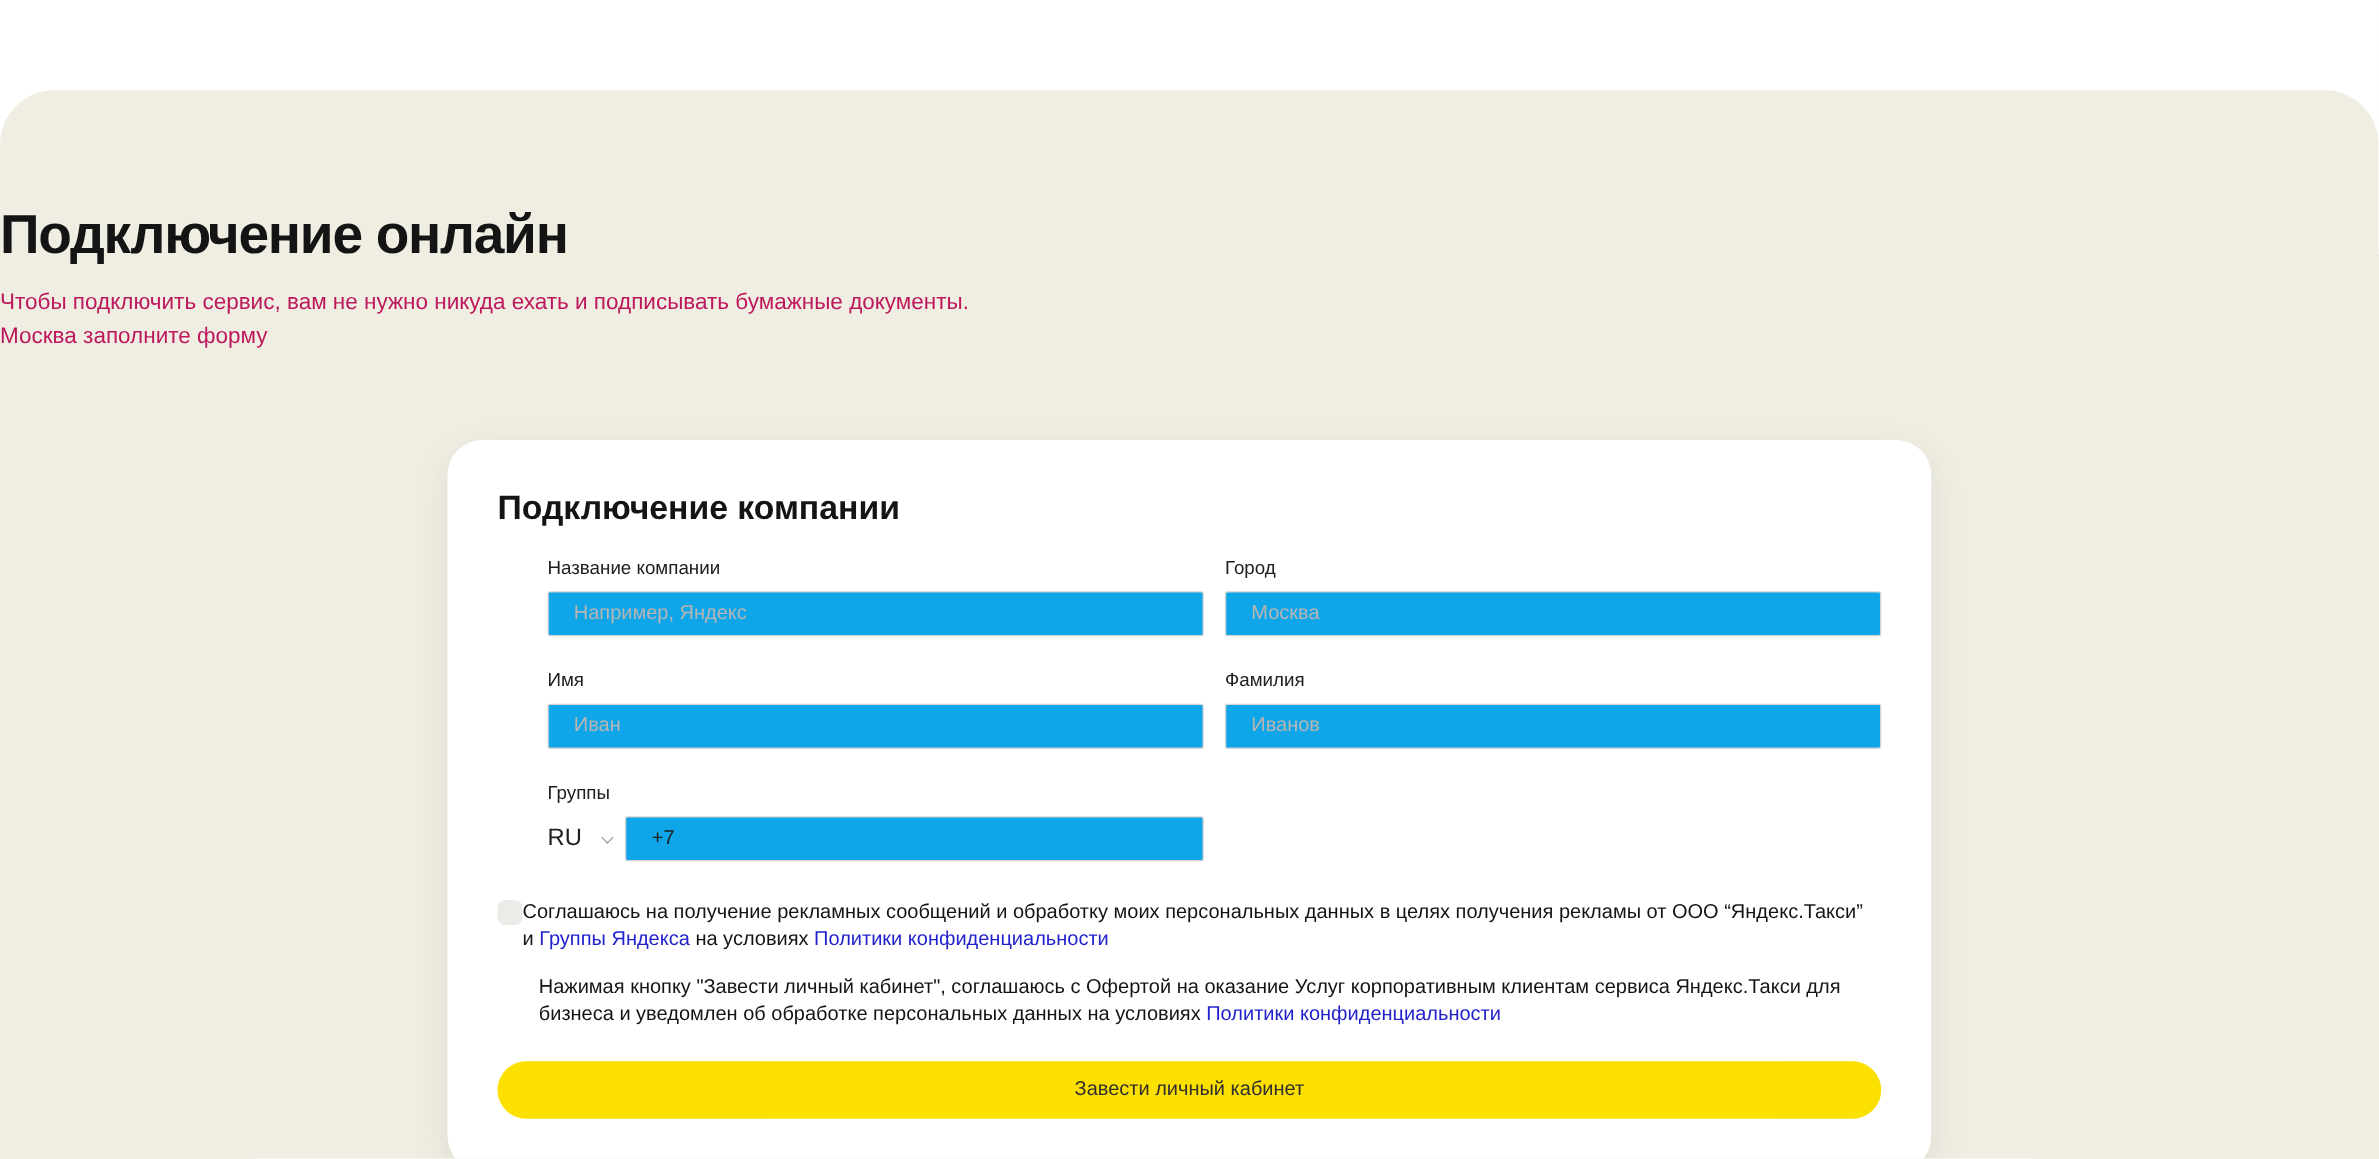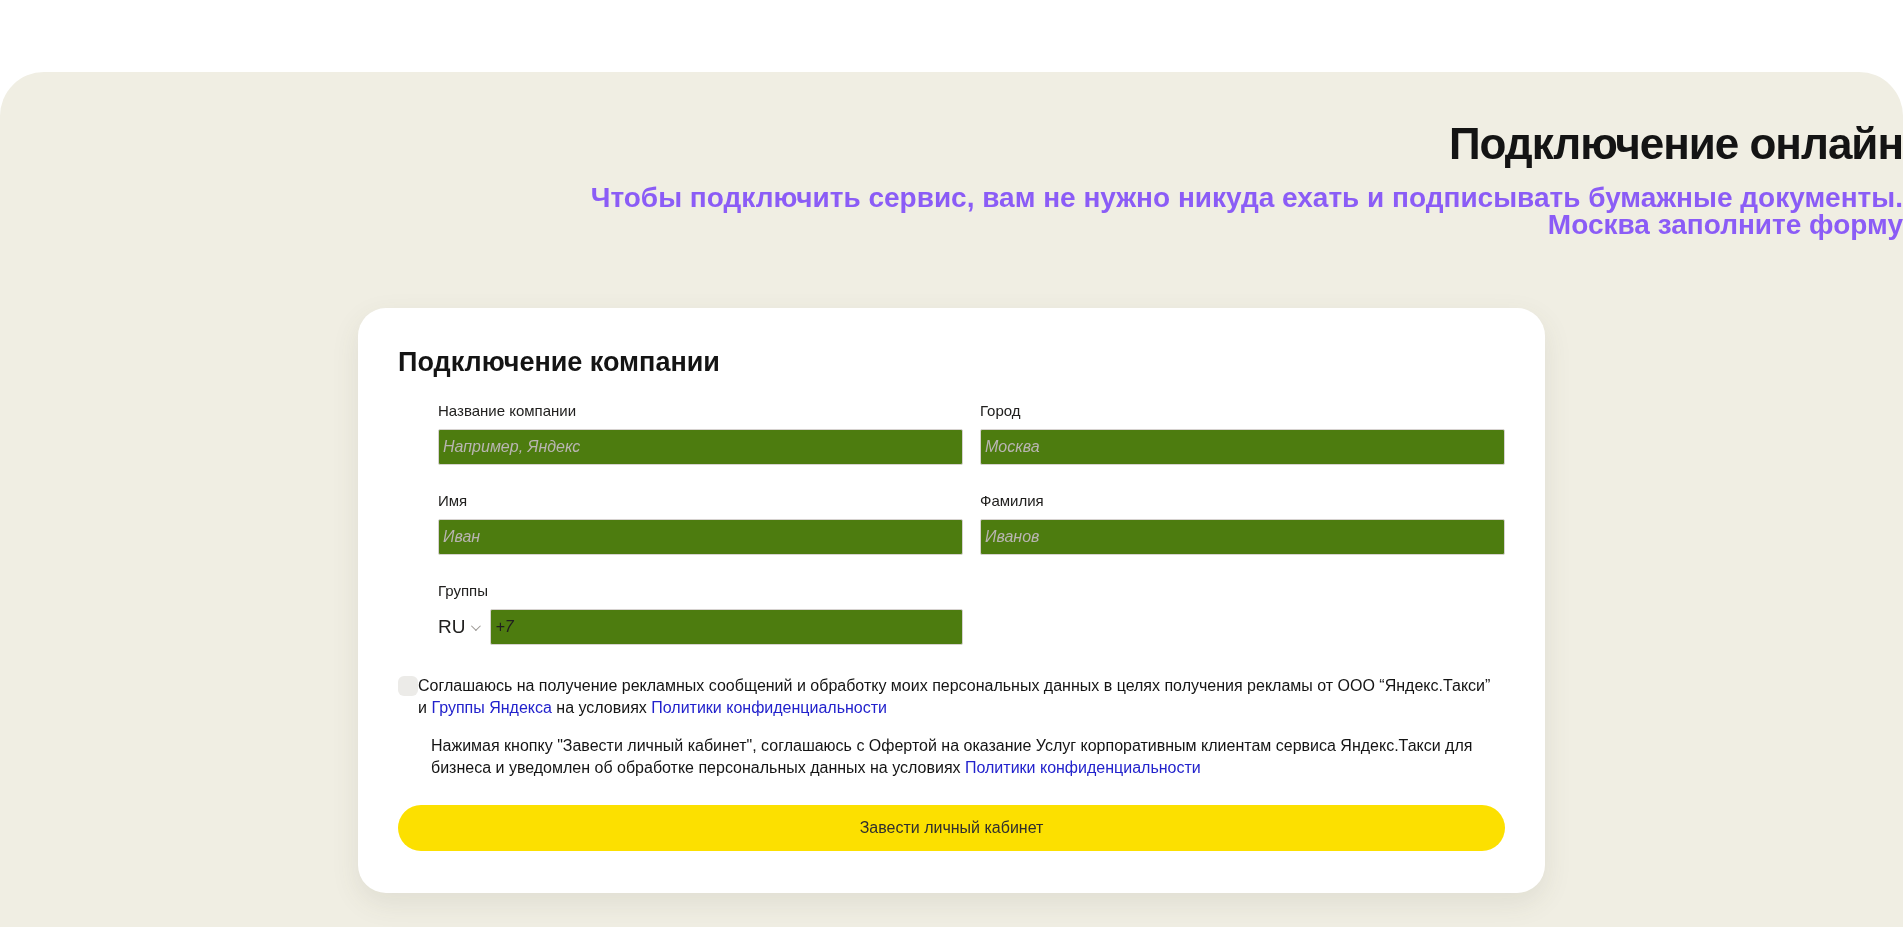--- a/index.html
+++ b/index.html
@@ -9,32 +9,31 @@
     background: #ffffff;
     font-family: "Liberation Sans", sans-serif;
     color: #21201f;
   }
   .stage { position: relative; width: 1903px; height: 927px; background: #ffffff; overflow: hidden; }
   .panel {
     position: absolute; left: 0; right: 0; top: 72px; bottom: 0;
     background: #f0eee3;
     border-radius: 44px 44px 0 0;
   }
-  .hero { padding-top: 46px; text-align: right; }
+  .hero { padding-top: 46px; text-align: left; margin-top: 44px; }
   .hero h1 {
     margin: 0;
     font-size: 44px; line-height: 52px;
     font-weight: 800; letter-spacing: -1px;
     color: #141414;
   }
   .hero .sub {
     margin: 14px 0 0 0;
-    font-size: 28px; line-height: 27px;
-    color: #8b5cf6;
-    font-weight: bold;
+    font-size: 18px; line-height: 27px;
+    color: #be185d;
   }
   .card {
     width: 1187px;
     margin: 70px auto 0 auto;
     background: #ffffff;
     border-radius: 28px;
     box-shadow: 0 10px 28px rgba(80, 75, 60, 0.10);
     padding: 38px 40px 42px 40px;
   }
   .card h2 {
@@ -54,33 +53,32 @@
     display: block;
     font-size: 15px; line-height: 18px;
     color: #21201f;
     margin-bottom: 9px;
   }
   .text-input {
     width: 100%;
     height: 36px;
     border: 1px solid #d6d2cf;
     border-radius: 2px;
-    background: #4d7c0f;
-    padding: 0 4px;
+    background: #0ea5e9;
+    padding: 0 20px;
     font-size: 16px;
     font-family: "Liberation Sans", sans-serif;
     color: #21201f;
     outline: none;
-    font-style: italic;
   }
   .text-input::placeholder { color: #b9b5b2; opacity: 1; }
   .phone-row { display: flex; align-items: center; }
   .country-select {
     display: flex; align-items: center;
-    gap: 6px;
+    gap: 16px;
     padding-right: 12px;
     cursor: pointer;
     flex: 0 0 auto;
   }
   .country-code { font-size: 19px; color: #21201f; }
   .chev {
     width: 7px; height: 7px;
     border-right: 1.5px solid #9a9692;
     border-bottom: 1.5px solid #9a9692;
     transform: rotate(45deg) translateY(-2px);

